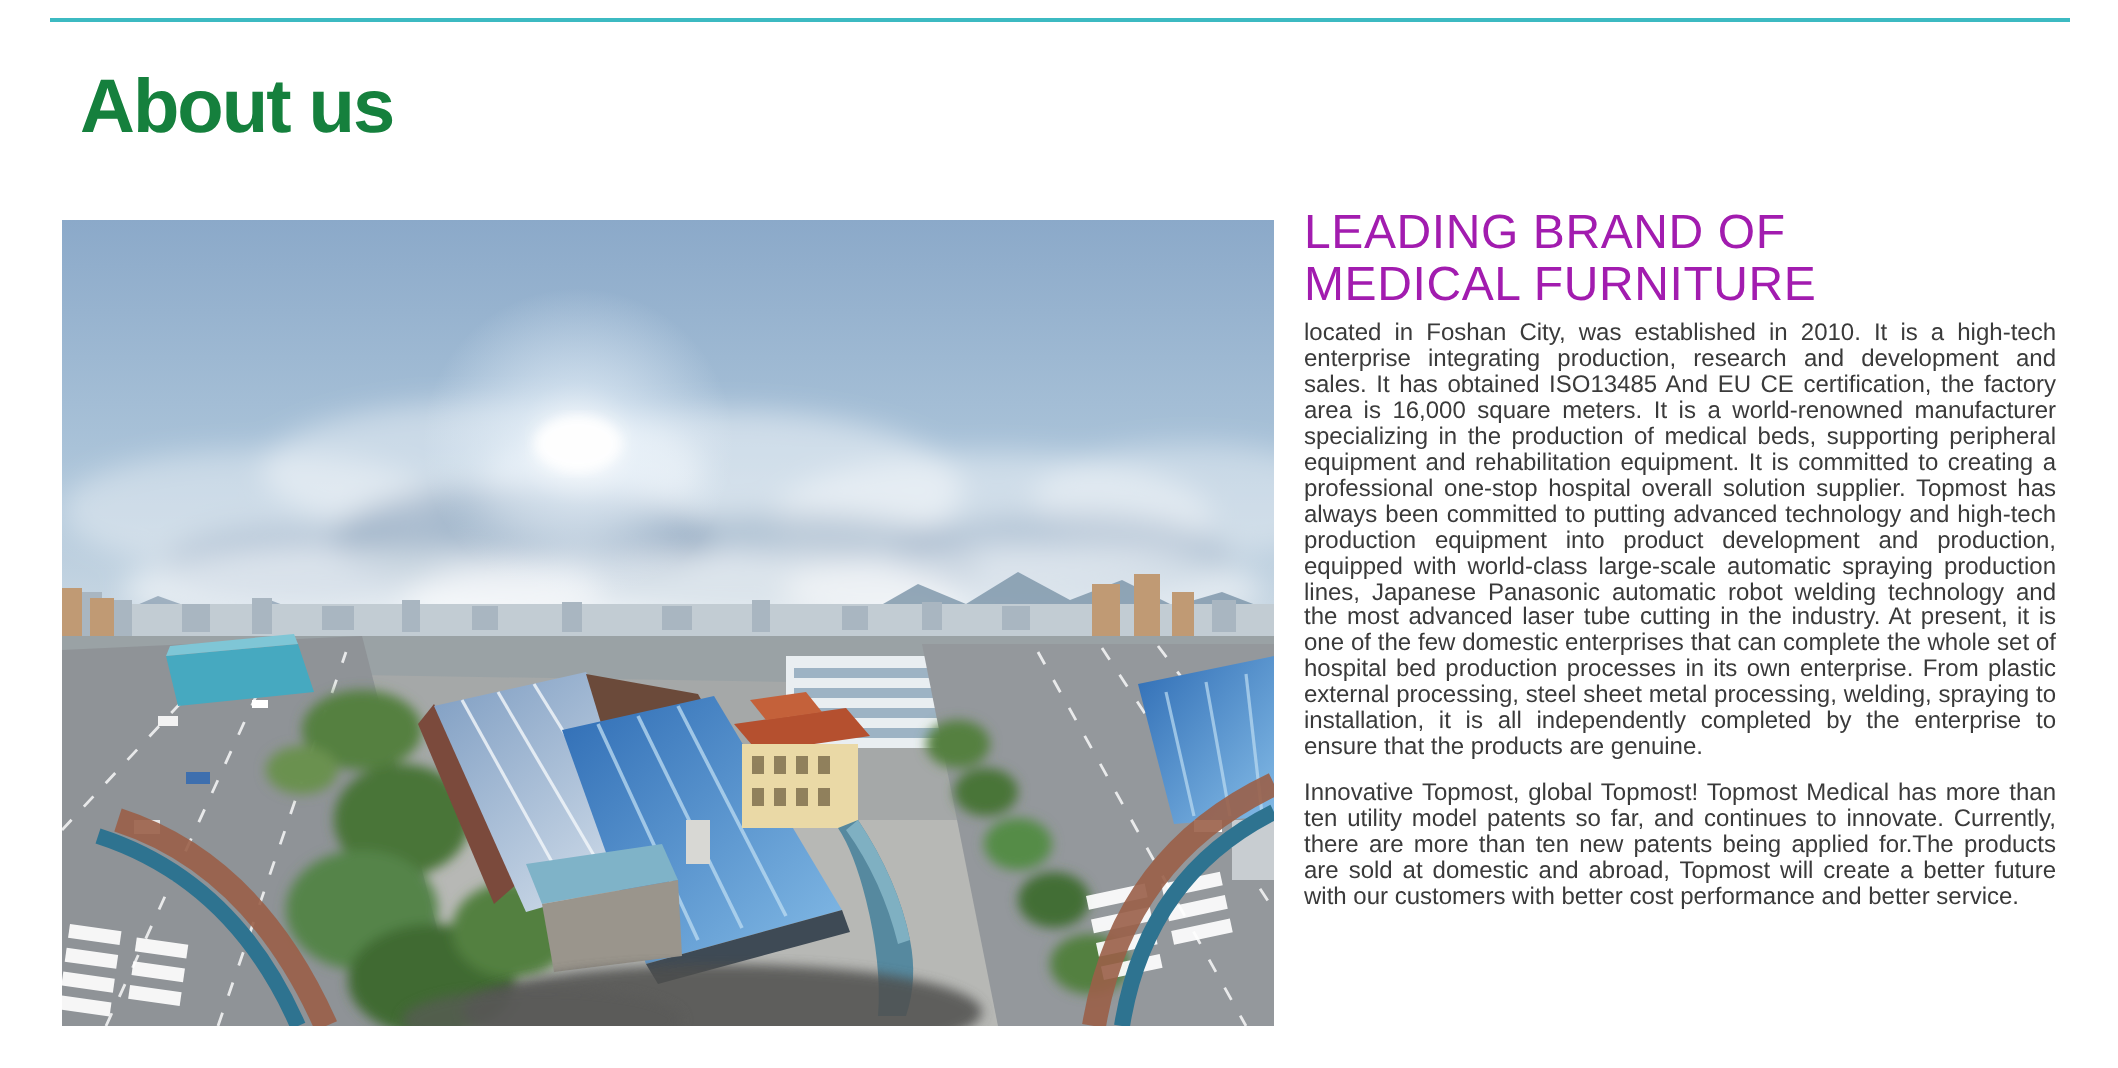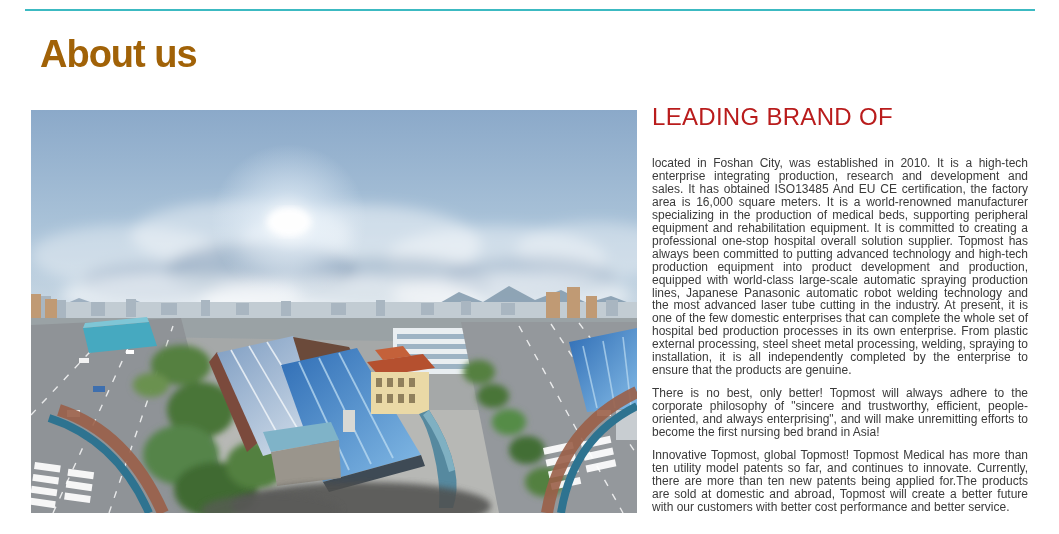--- a/index.html
+++ b/index.html
@@ -3,28 +3,28 @@
 <meta charset="utf-8">
 <style>
   html,body{margin:0;padding:0;}
   body{
     width:1059px;height:534px;position:relative;overflow:hidden;
     background:#ffffff;font-family:"Liberation Sans",sans-serif;
   }
   .top-rule{position:absolute;left:25px;top:9px;width:1010px;height:2px;background:#3cbac2;}
   .page-title{
     position:absolute;left:40px;top:33px;margin:0;
-    font-size:38px;font-weight:bold;color:#a16207;letter-spacing:-1px;
+    font-size:38px;font-weight:bold;color:#15803d;letter-spacing:-1px;
   }
   .photo{position:absolute;left:31px;top:110px;width:606px;height:403px;margin:0;}
   .photo svg{width:100%;height:100%;display:block;}
   .about-text{position:absolute;left:652px;top:104px;width:376px;color:#3a3a3a;}
   .lead{
-    margin:0 0 27px 0;font-size:24px;line-height:26px;font-weight:400;
-    color:#b91c1c;letter-spacing:0.3px;
+    margin:0 0 4px 0;font-size:24px;line-height:26px;font-weight:400;
+    color:#a21caf;letter-spacing:0.3px;
   }
   .about-text p{margin:0 0 10px 0;font-size:12px;line-height:12.95px;text-align:justify;}
 </style>
 </head>
 <body>
 
 <div class="page">
 
   <div class="top-rule"></div>
 
@@ -235,19 +235,19 @@
       <path d="M606,296 Q542,328 530,403" stroke="#2e7390" stroke-width="8" fill="none"></path>
 
       <ellipse cx="330" cy="396" rx="130" ry="24" fill="#4f4f4e" opacity="0.85" filter="url(#soft)"></ellipse>
       <ellipse cx="240" cy="400" rx="70" ry="16" fill="#5a5a58" opacity="0.7" filter="url(#soft)"></ellipse>
     </svg>
   </figure>
 
   <article class="about-text">
     <h2 class="lead">
       <span>LEADING BRAND OF</span><br>
+      <span>MEDICAL FURNITURE</span>
     </h2>
     <p>located in Foshan City, was established in 2010.  It is a high-tech enterprise integrating production, research and development and sales. It has obtained ISO13485 And EU CE certification, the  factory area is 16,000 square meters. It is a world-renowned manufacturer specializing in the production of medical beds, supporting peripheral equipment and rehabilitation equipment. It is committed to creating a professional one-stop hospital overall solution supplier. Topmost has always been committed to putting advanced technology and high-tech production equipment into product development and production, equipped with world-class large-scale automatic spraying production lines, Japanese Panasonic automatic robot welding technology and the most advanced laser tube cutting in the industry. At present, it is one of the few domestic enterprises that can complete the whole set of hospital bed production processes in its own enterprise. From plastic external processing, steel sheet metal processing, welding, spraying to installation, it is all independently completed by the enterprise to ensure that the products are genuine.</p>
-    <p>There is no best, only better! Topmost will always adhere to the corporate philosophy of "sincere and trustworthy, efficient, people-oriented, and always enterprising", and will make unremitting efforts to become the first nursing bed brand in Asia!</p>
     <p>Innovative Topmost, global Topmost! Topmost Medical has more than ten utility model patents so far, and continues to innovate. Currently, there are more than ten new patents being applied for.The products are sold at domestic  and abroad, Topmost will create a better future with our customers with better cost performance and better service.</p>
   </article>
 
 </div>
 
 </body></html>

